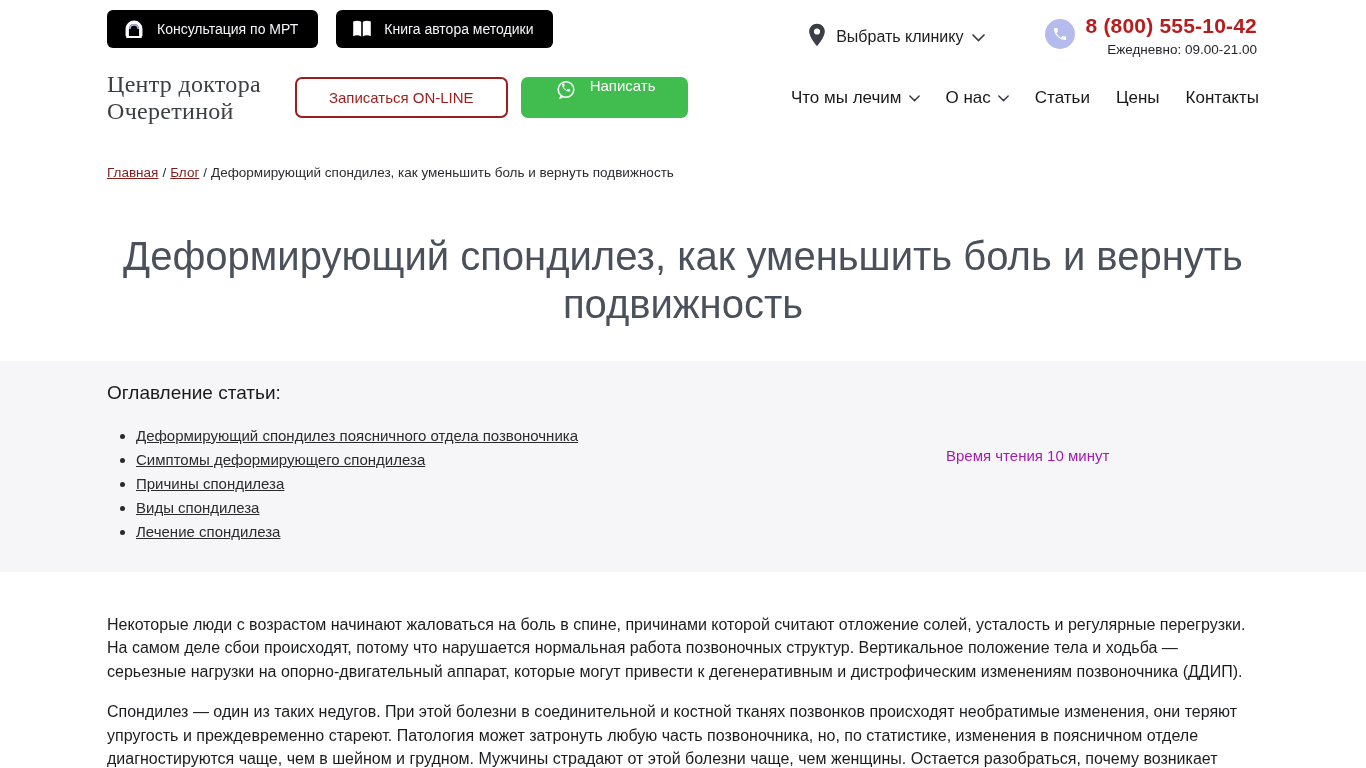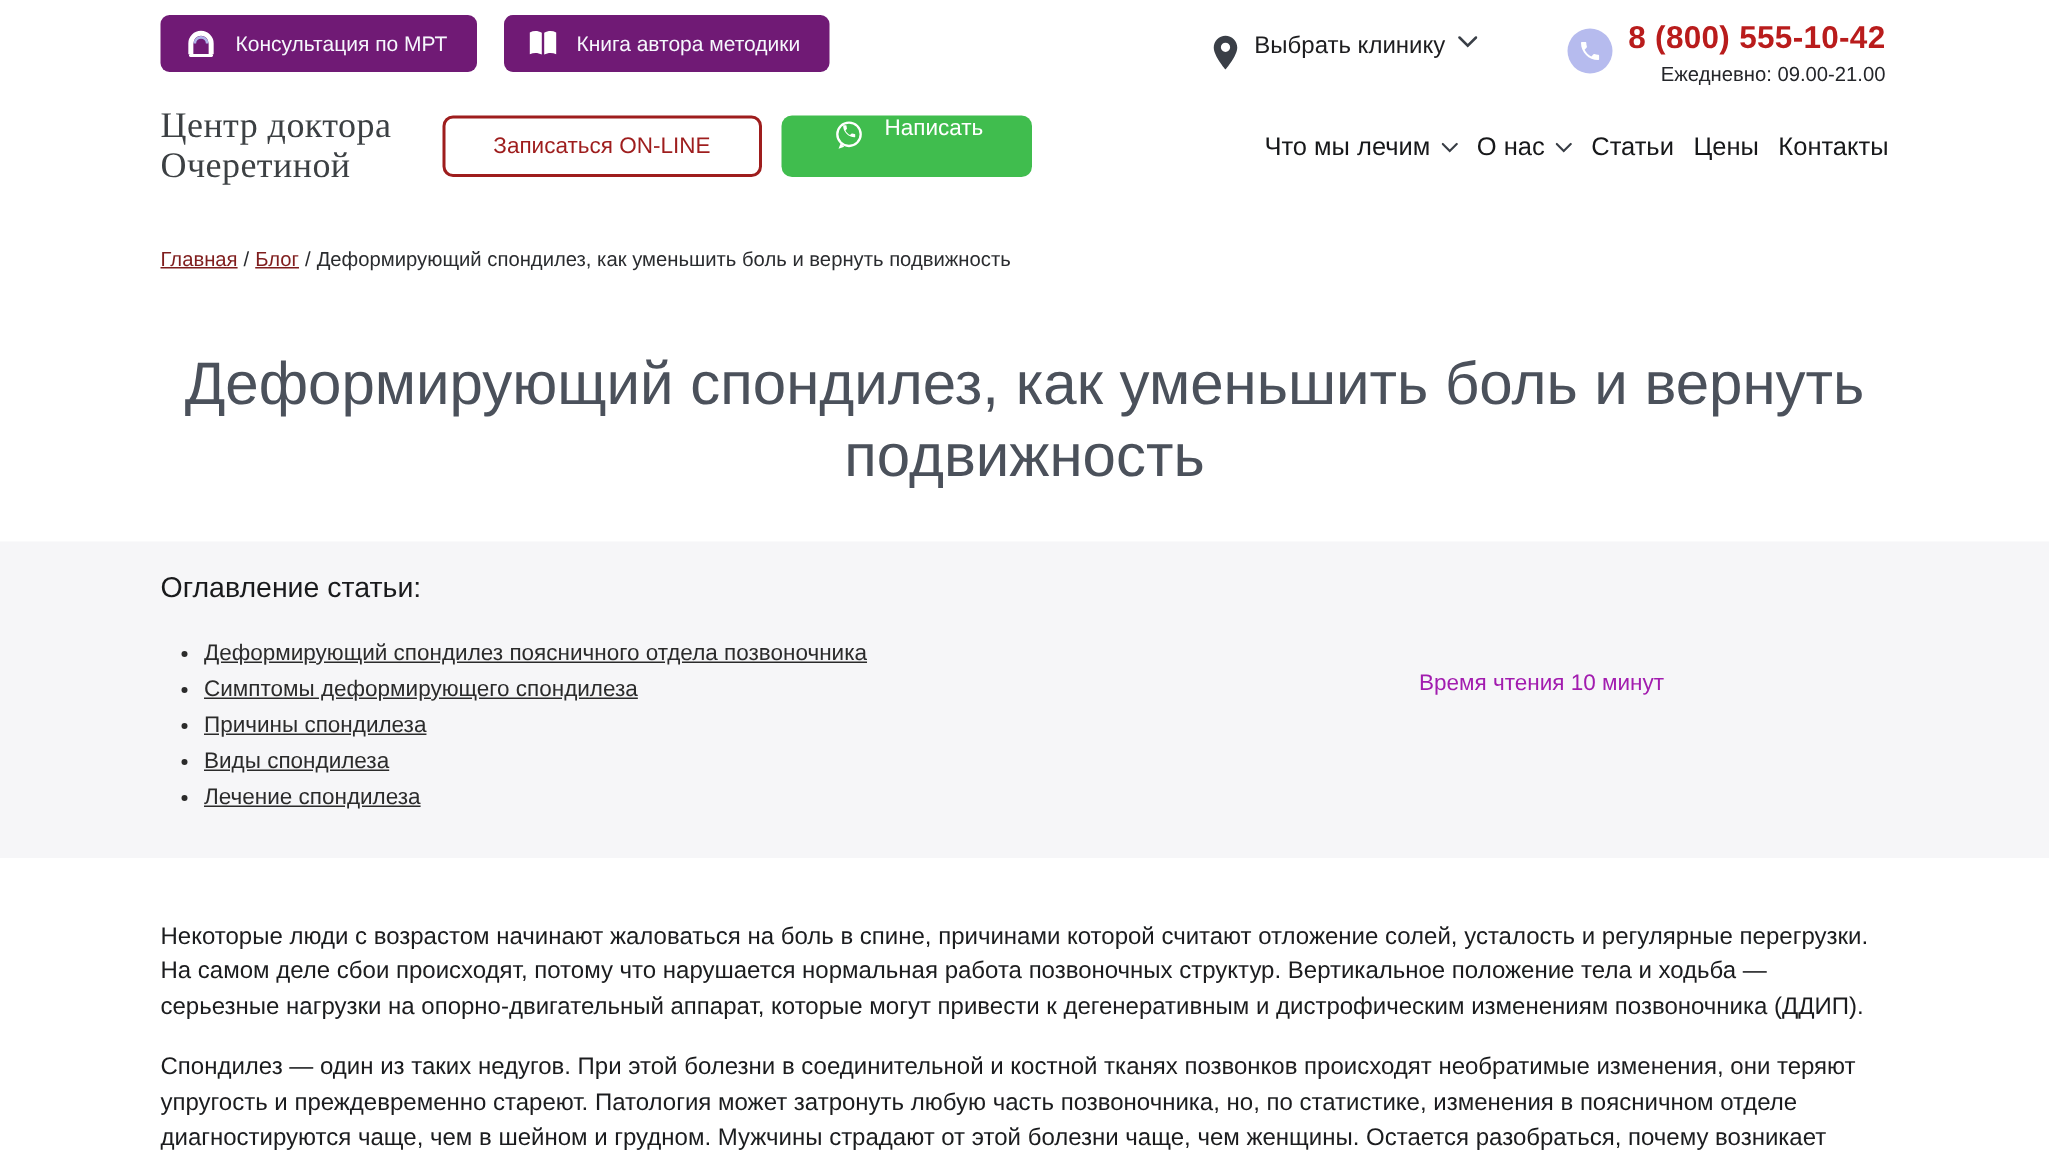--- a/index.html
+++ b/index.html
@@ -3,48 +3,48 @@
 <meta charset="utf-8">
 <style>
   * { margin:0; padding:0; box-sizing:border-box; }
   html,body { width:1366px; height:768px; overflow:hidden; background:#ffffff;
     font-family:"Liberation Sans", sans-serif; color:#1d1d1f; }
   .container { width:1152px; margin:0 auto; position:relative; }
 
   
   .top-row { padding-top:10px; display:flex; align-items:flex-start; }
   .pill-btn { display:flex; align-items:center; gap:10px; height:38px; padding:0 20px 0 14px;
-    background:#701a75; border:none; border-radius:6px; color:#f6f7fd; font-size:14px;
+    background:#000000; border:none; border-radius:6px; color:#f6f7fd; font-size:14px;
     cursor:pointer; font-family:"Liberation Sans", sans-serif; }
   .pill-btn + .pill-btn { margin-left:18px; }
   .pill-btn svg { display:block; }
 
   .top-right { margin-left:auto; display:flex; align-items:flex-start; }
-  .clinic { display:flex; gap:9px; margin-top:12px; cursor:pointer; }
+  .clinic { display:flex; align-items:center; gap:9px; margin-top:12px; cursor:pointer; }
   .clinic-label { font-size:16px; color:#1d1d1f; }
   .chev { color:#3a3f47; display:inline-flex; margin-top:2px; }
 
   .phone-block { margin-left:60px; display:flex; align-items:flex-start; gap:10px; padding-right:2px; }
   .phone-circle { width:30px; height:30px; border-radius:50%; background:#b6bbee;
     display:flex; align-items:center; justify-content:center; margin-top:9px; }
   .phone-texts { text-align:right; }
   .phone-number { font-size:21px; font-weight:bold; color:#b91c1c; letter-spacing:0.2px; margin-top:4px; }
   .phone-sched { font-size:13.5px; color:#24262a; margin-top:4px; }
 
   
   .brand-row { margin-top:14px; display:flex; align-items:center; }
   .logo { font-family:"Liberation Serif", serif; font-size:24px; line-height:1.12;
     color:#3c4043; letter-spacing:0.3px; cursor:pointer; }
   .online-btn { margin-left:34px; height:41px; padding:0 32px; background:#ffffff;
     border:2px solid #9e1d1d; border-radius:7px; color:#9e1d1d; font-weight:normal;
     font-size:15px; cursor:pointer; font-family:"Liberation Sans", sans-serif; }
   .wa-btn { margin-left:13px; height:41px; padding:0 32px; display:flex; align-items:flex-start; gap:11px;
     background:#40bd4e; border:none; border-radius:7px; color:#ffffff; font-size:15px;
     cursor:pointer; font-family:"Liberation Sans", sans-serif; }
-  .nav { margin-left:auto; display:flex; align-items:center; gap:13px; }
+  .nav { margin-left:auto; display:flex; align-items:center; gap:26px; }
   .nav-item { display:flex; align-items:center; gap:7px; font-size:17px; color:#17181a; cursor:pointer; }
 
   
   .breadcrumb { margin-top:40px; font-size:13.5px; color:#2a2c2f; }
   .breadcrumb a { color:#7f1d1d; text-decoration:underline; cursor:pointer; }
   .bc-sep { margin:0 4px; }
 
   
   .article-title { margin-top:52px; text-align:center; font-size:40px; line-height:48px;
     font-weight:400; color:#4b515b; }

